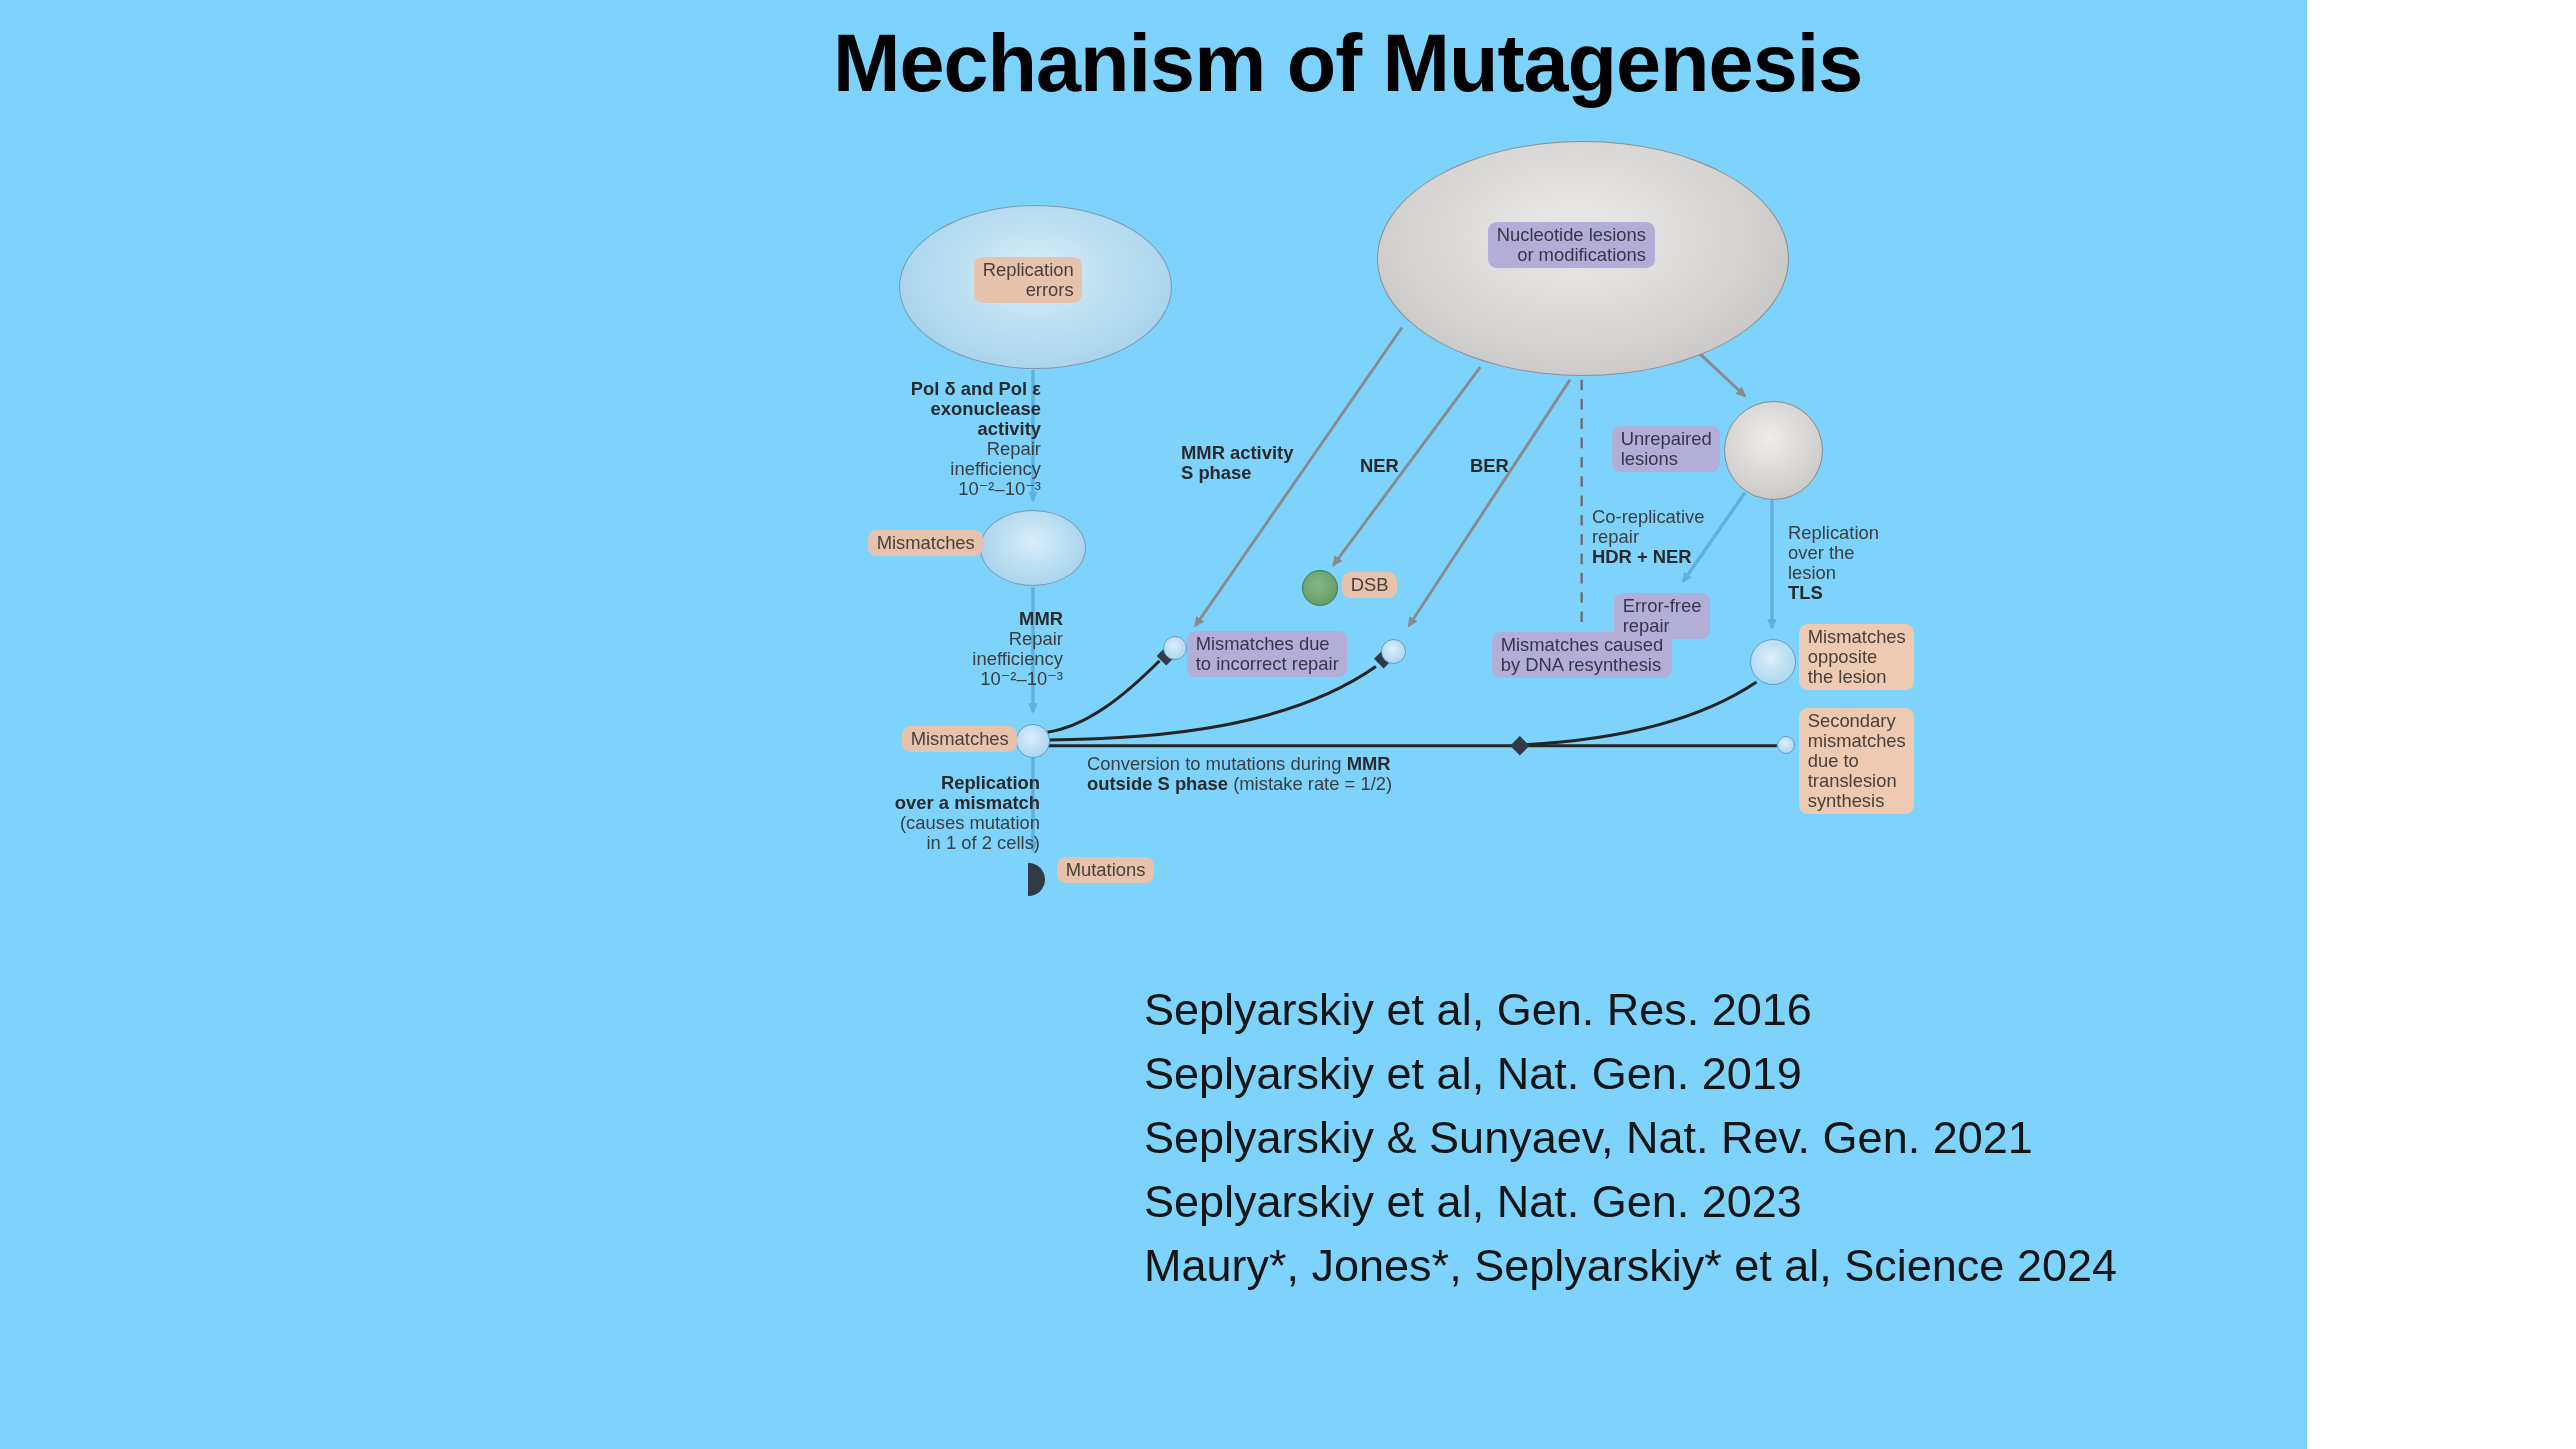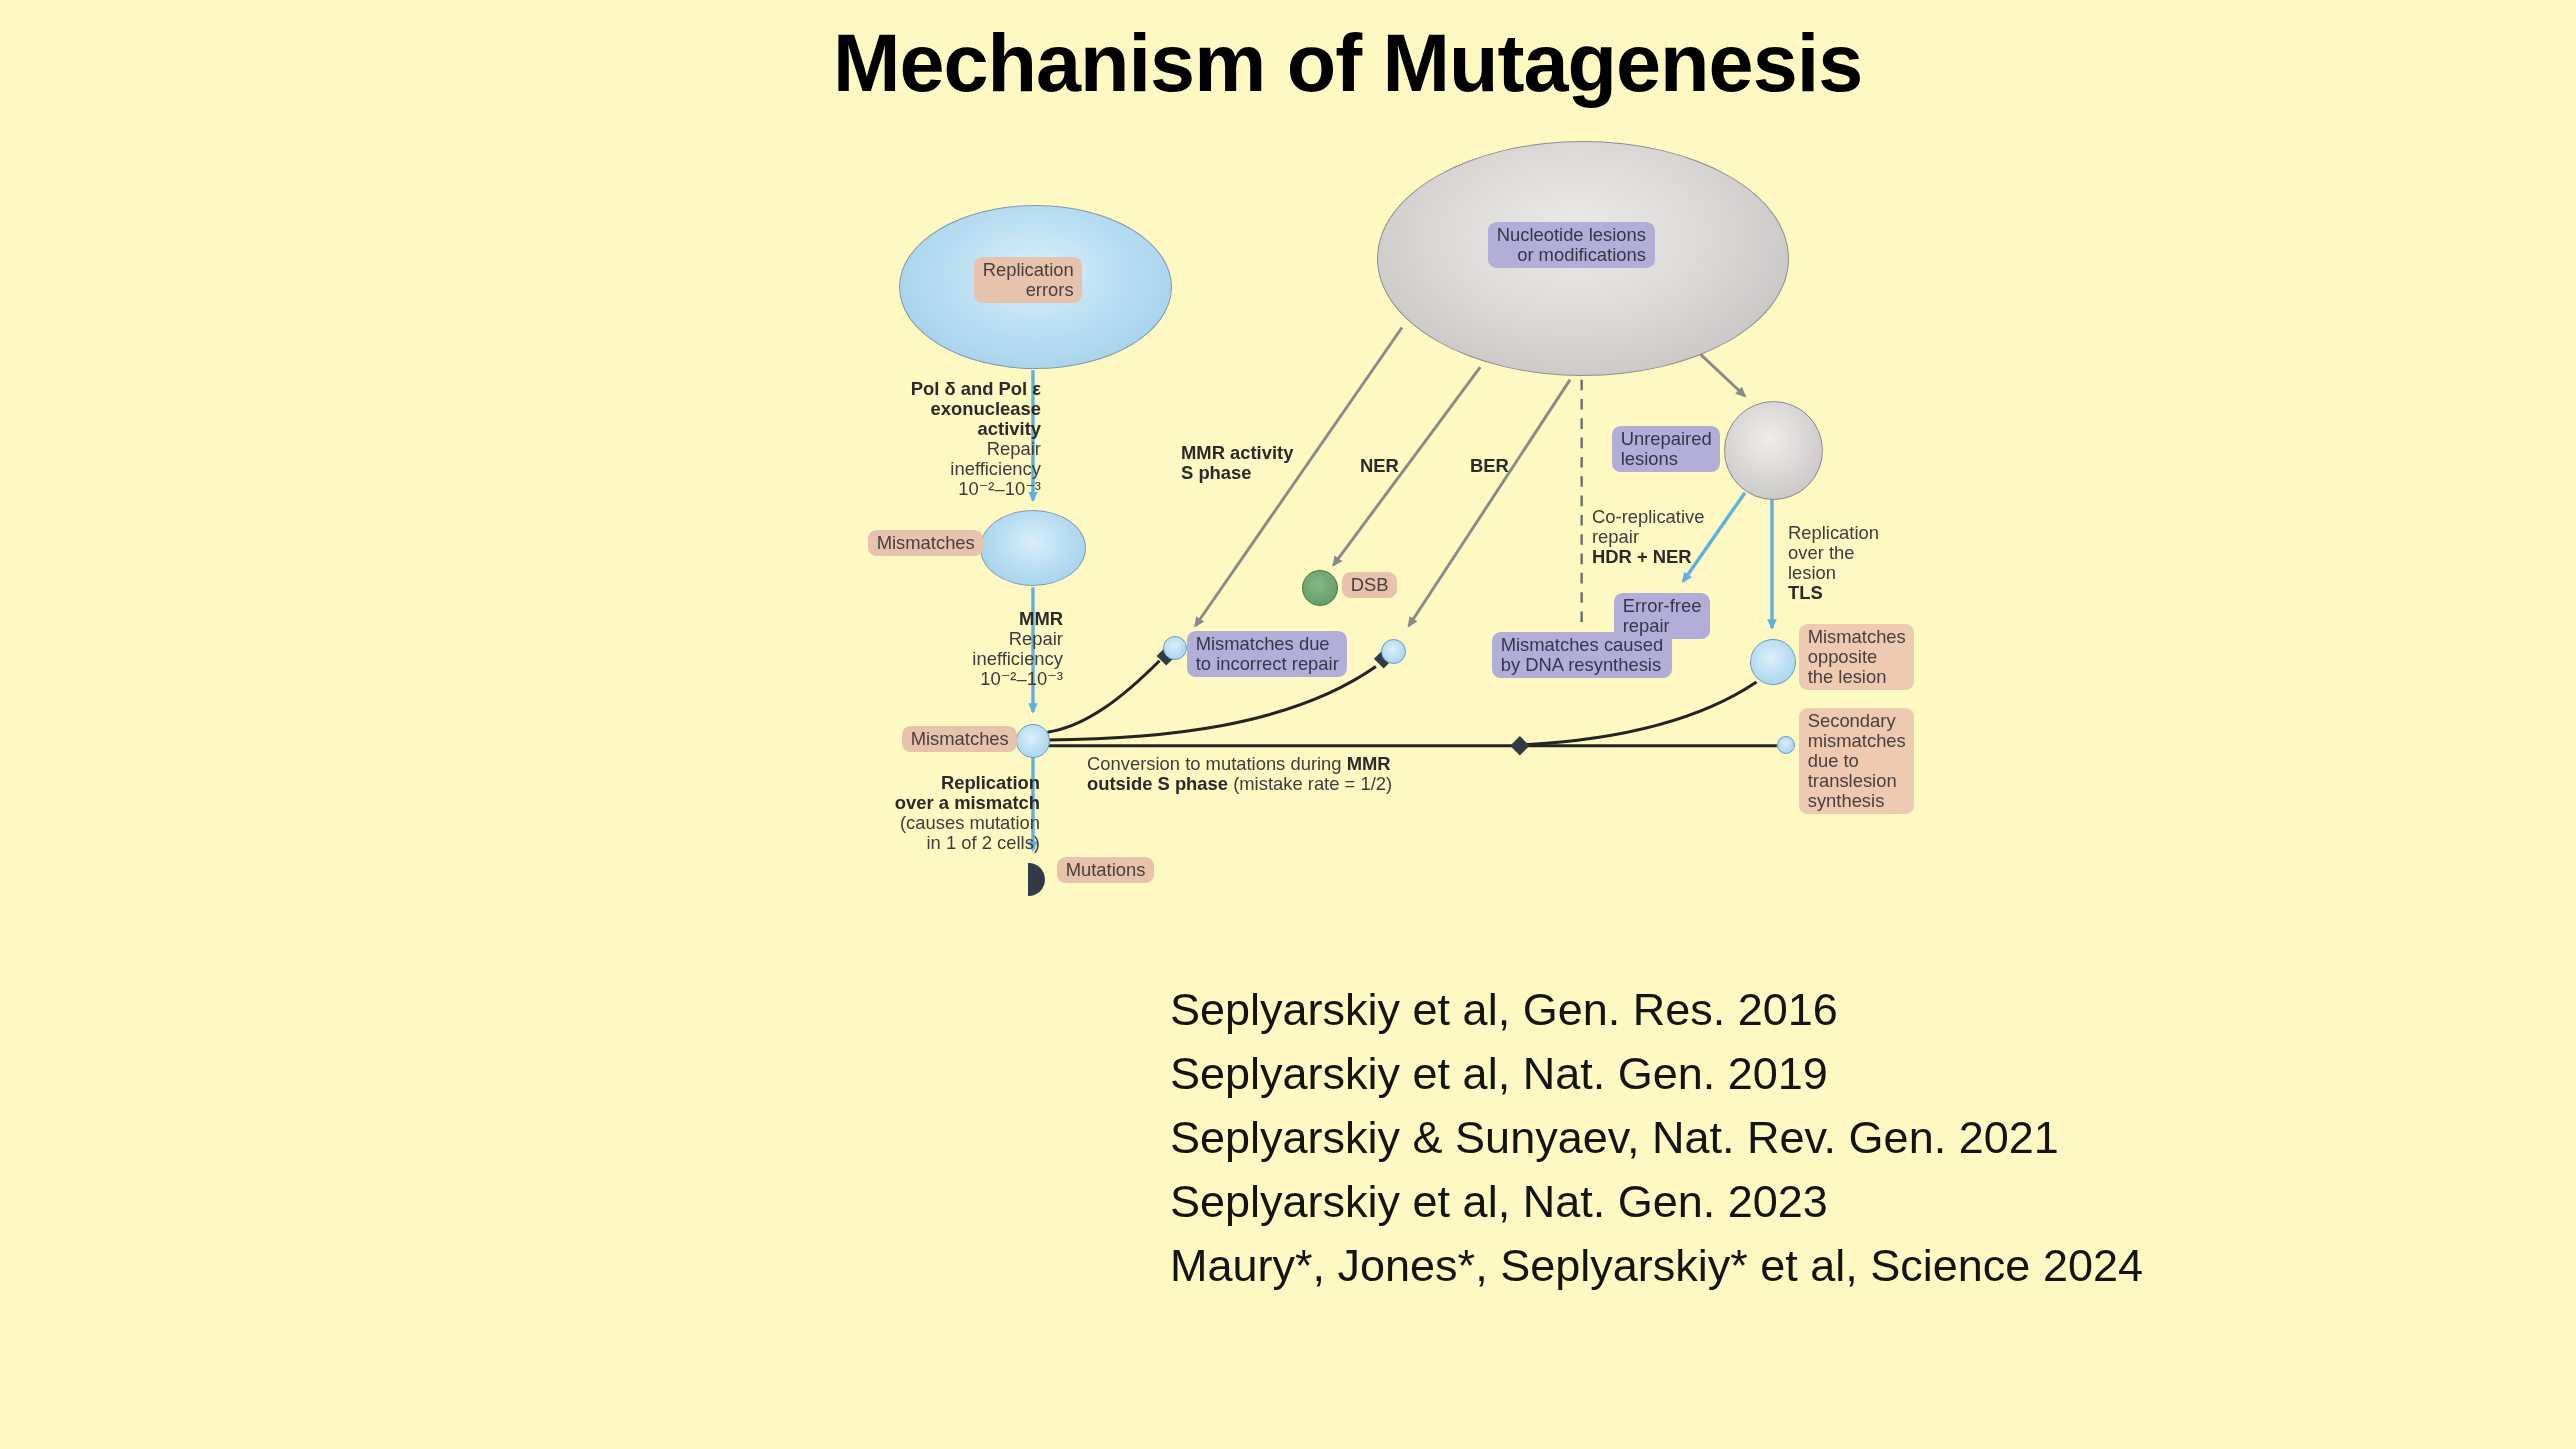--- a/index.html
+++ b/index.html
@@ -1,16 +1,16 @@
 <!DOCTYPE html>
 <html><head>
 <meta charset="utf-8">
 <style>
   html,body{margin:0;padding:0;background:#fff}
-  .slide{position:relative;width:2576px;height:1449px;background:#fef9c3;overflow:hidden;
+  .slide{position:relative;width:2307px;height:1449px;background:#7dd3fc;overflow:hidden;
          font-family:"Liberation Sans","DejaVu Sans",sans-serif}
   .abs{position:absolute}
   .title{font-size:81px;font-weight:700;color:#000;letter-spacing:-1px;white-space:nowrap}
   .fig-text{font-size:18.4px;line-height:20px;color:#3d3d3d}
   .b{font-weight:700;color:#2a2a2a}
   .line{display:block;white-space:nowrap}
   .center{text-align:right}
   .box{border-radius:8.7px;padding:2.9px 8.7px;font-size:18.4px;line-height:20px;display:inline-block;white-space:nowrap}
   .tan{background:#e7c3ae;color:#49403a}
   .tan-r{background:#eecab2;color:#49403a}
@@ -177,21 +177,21 @@
 
   <div class="abs ellipse blue-node" style="left:1777px;top:736px;width:16.4px;height:16.4px"></div>
   <div class="abs box tan-r" style="left:1799px;top:708px">
     <span class="line">Secondary</span>
     <span class="line">mismatches</span>
     <span class="line">due to</span>
     <span class="line">translesion</span>
     <span class="line">synthesis</span>
   </div>
 
-  <div class="abs" style="left:1170px;top:978px">
+  <div class="abs" style="left:1144px;top:978px">
     <div class="cites">Seplyarskiy et al, Gen. Res. 2016</div>
     <div class="cites">Seplyarskiy et al, Nat. Gen. 2019</div>
     <div class="cites">Seplyarskiy &amp; Sunyaev, Nat. Rev. Gen. 2021</div>
     <div class="cites">Seplyarskiy et al, Nat. Gen. 2023</div>
     <div class="cites">Maury*, Jones*, Seplyarskiy* et al, Science 2024</div>
   </div>
 
 </div>
 
 

